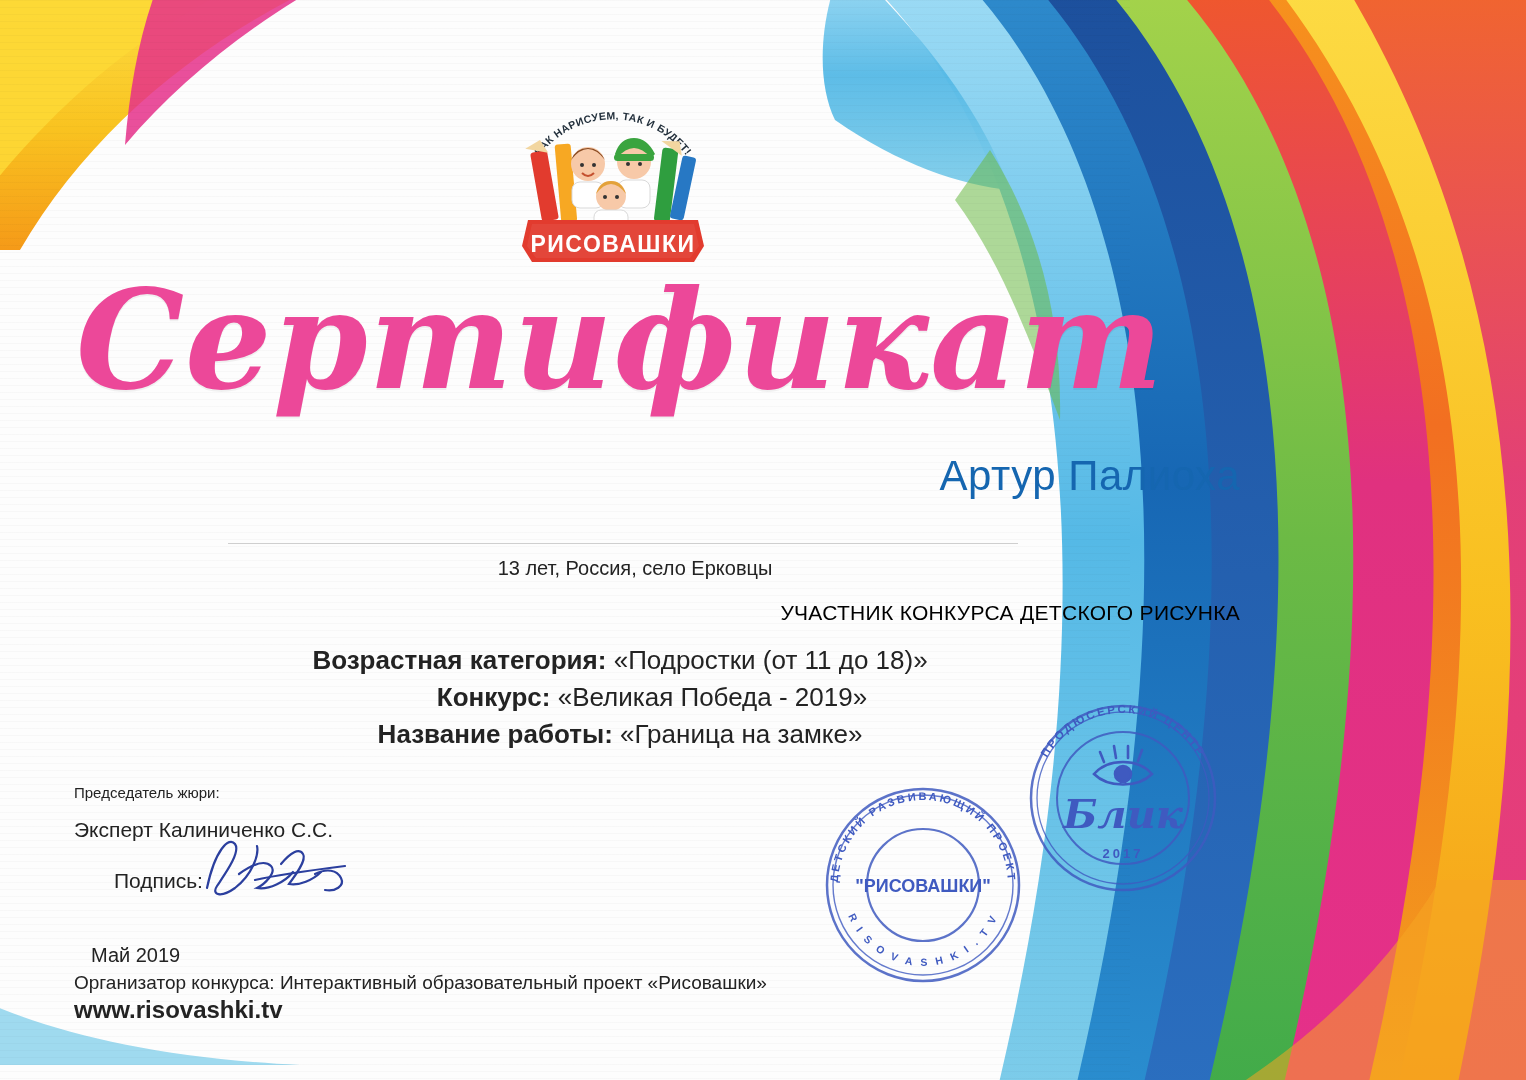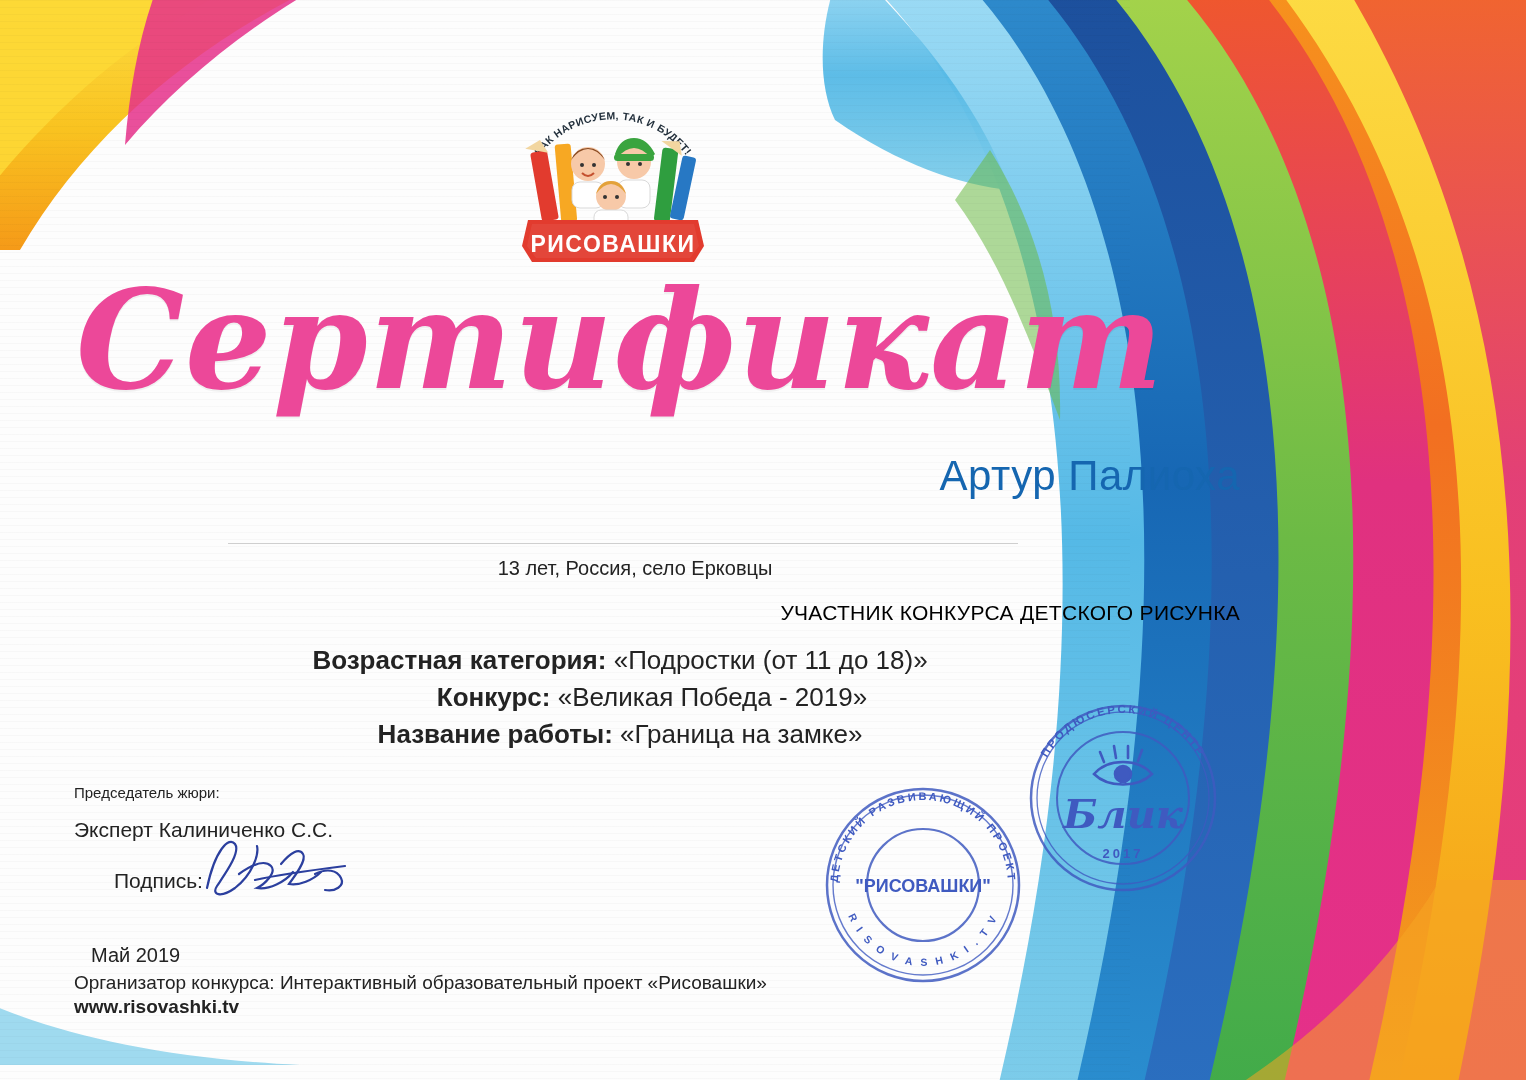--- a/index.html
+++ b/index.html
@@ -43,21 +43,21 @@
   .d3{top:719px;}
 
   .jury{position:absolute;left:74px;top:784px;font-size:15px;color:#232323;}
   .jury2{position:absolute;left:74px;top:818px;font-size:21px;color:#232323;}
   .signlbl{position:absolute;left:78px;top:869px;font-size:21px;color:#232323;margin-left:36px;}
 
   .signature{position:absolute;left:195px;top:830px;width:180px;height:80px;}
 
   .date{position:absolute;left:91px;top:944px;font-size:20px;color:#232323;}
   .organizer{position:absolute;left:74px;top:972px;font-size:19px;color:#232323;}
-  .site{position:absolute;left:74px;top:996px;font-size:19px;color:#232323;font-weight:700;}
+  .site{position:absolute;left:74px;top:996px;font-size:24px;color:#232323;font-weight:700;}
 
   .stamp{position:absolute;}
   .stamp-rk{left:818px;top:780px;width:210px;height:210px;}
   .stamp-blik{left:1018px;top:700px;width:210px;height:195px;}
 </style>
 </head>
 <body>
 
 <div id="cert">
 

